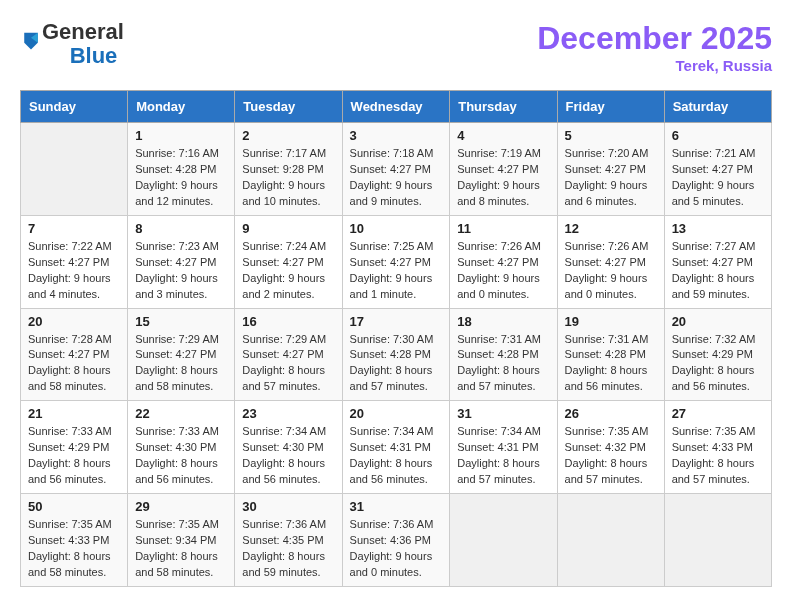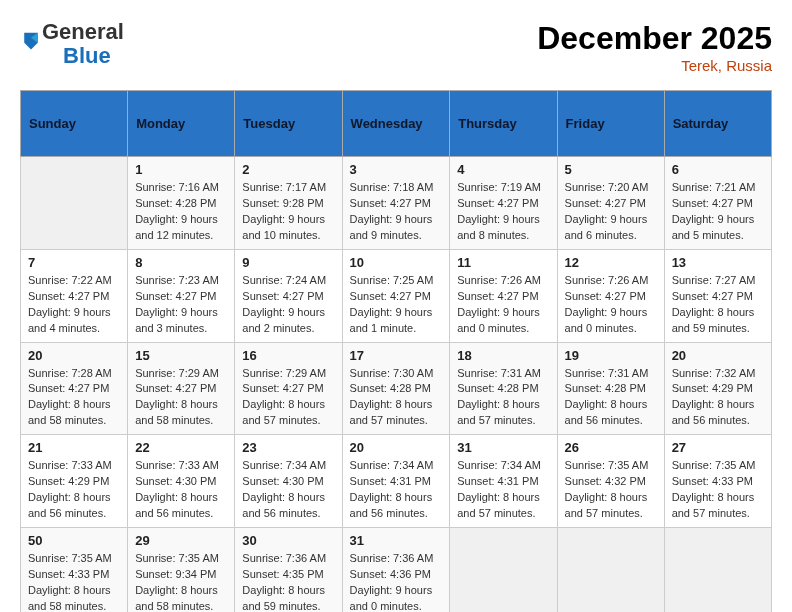--- a/index.html
+++ b/index.html
@@ -17,52 +17,54 @@
       margin-bottom: 16px;
     }
     .logo {
       display: flex;
       align-items: center;
     }
     .logo-text {
       font-size: 22px;
       font-weight: bold;
       line-height: 1.1;
+      text-align: center;
     }
     .logo-general { color: #333; }
     .logo-blue { color: #1a6fba; margin-left: 21px; }
     .logo-icon {
       width: 18px;
       height: 22px;
       margin-left: 2px;
       margin-right: 2px;
     }
     .title-block {
       text-align: right;
     }
     .month-title {
       font-size: 32px;
       font-weight: bold;
-      color: #000000;
+      color: #8b5cf6;
     }
     .location {
       font-size: 15px;
-      color: #c2410c;
+      color: #8b5cf6;
+      font-weight: bold;
     }
     .calendar {
       width: 100%;
       border-collapse: collapse;
       font-size: 11px;
     }
     .calendar thead tr th {
       background-color: #2a74c5;
-      color: #0f172a;
+      color: #ffffff;
       font-size: 13px;
       font-weight: bold;
-      padding: 25px 8px;
+      padding: 8px 8px;
       text-align: left;
       border: 1px solid #aaa;
     }
     .calendar tbody tr td {
       border: 1px solid #ccc;
       vertical-align: top;
       padding: 5px 7px;
       height: 90px;
       width: 108px;
       background: #fff;

